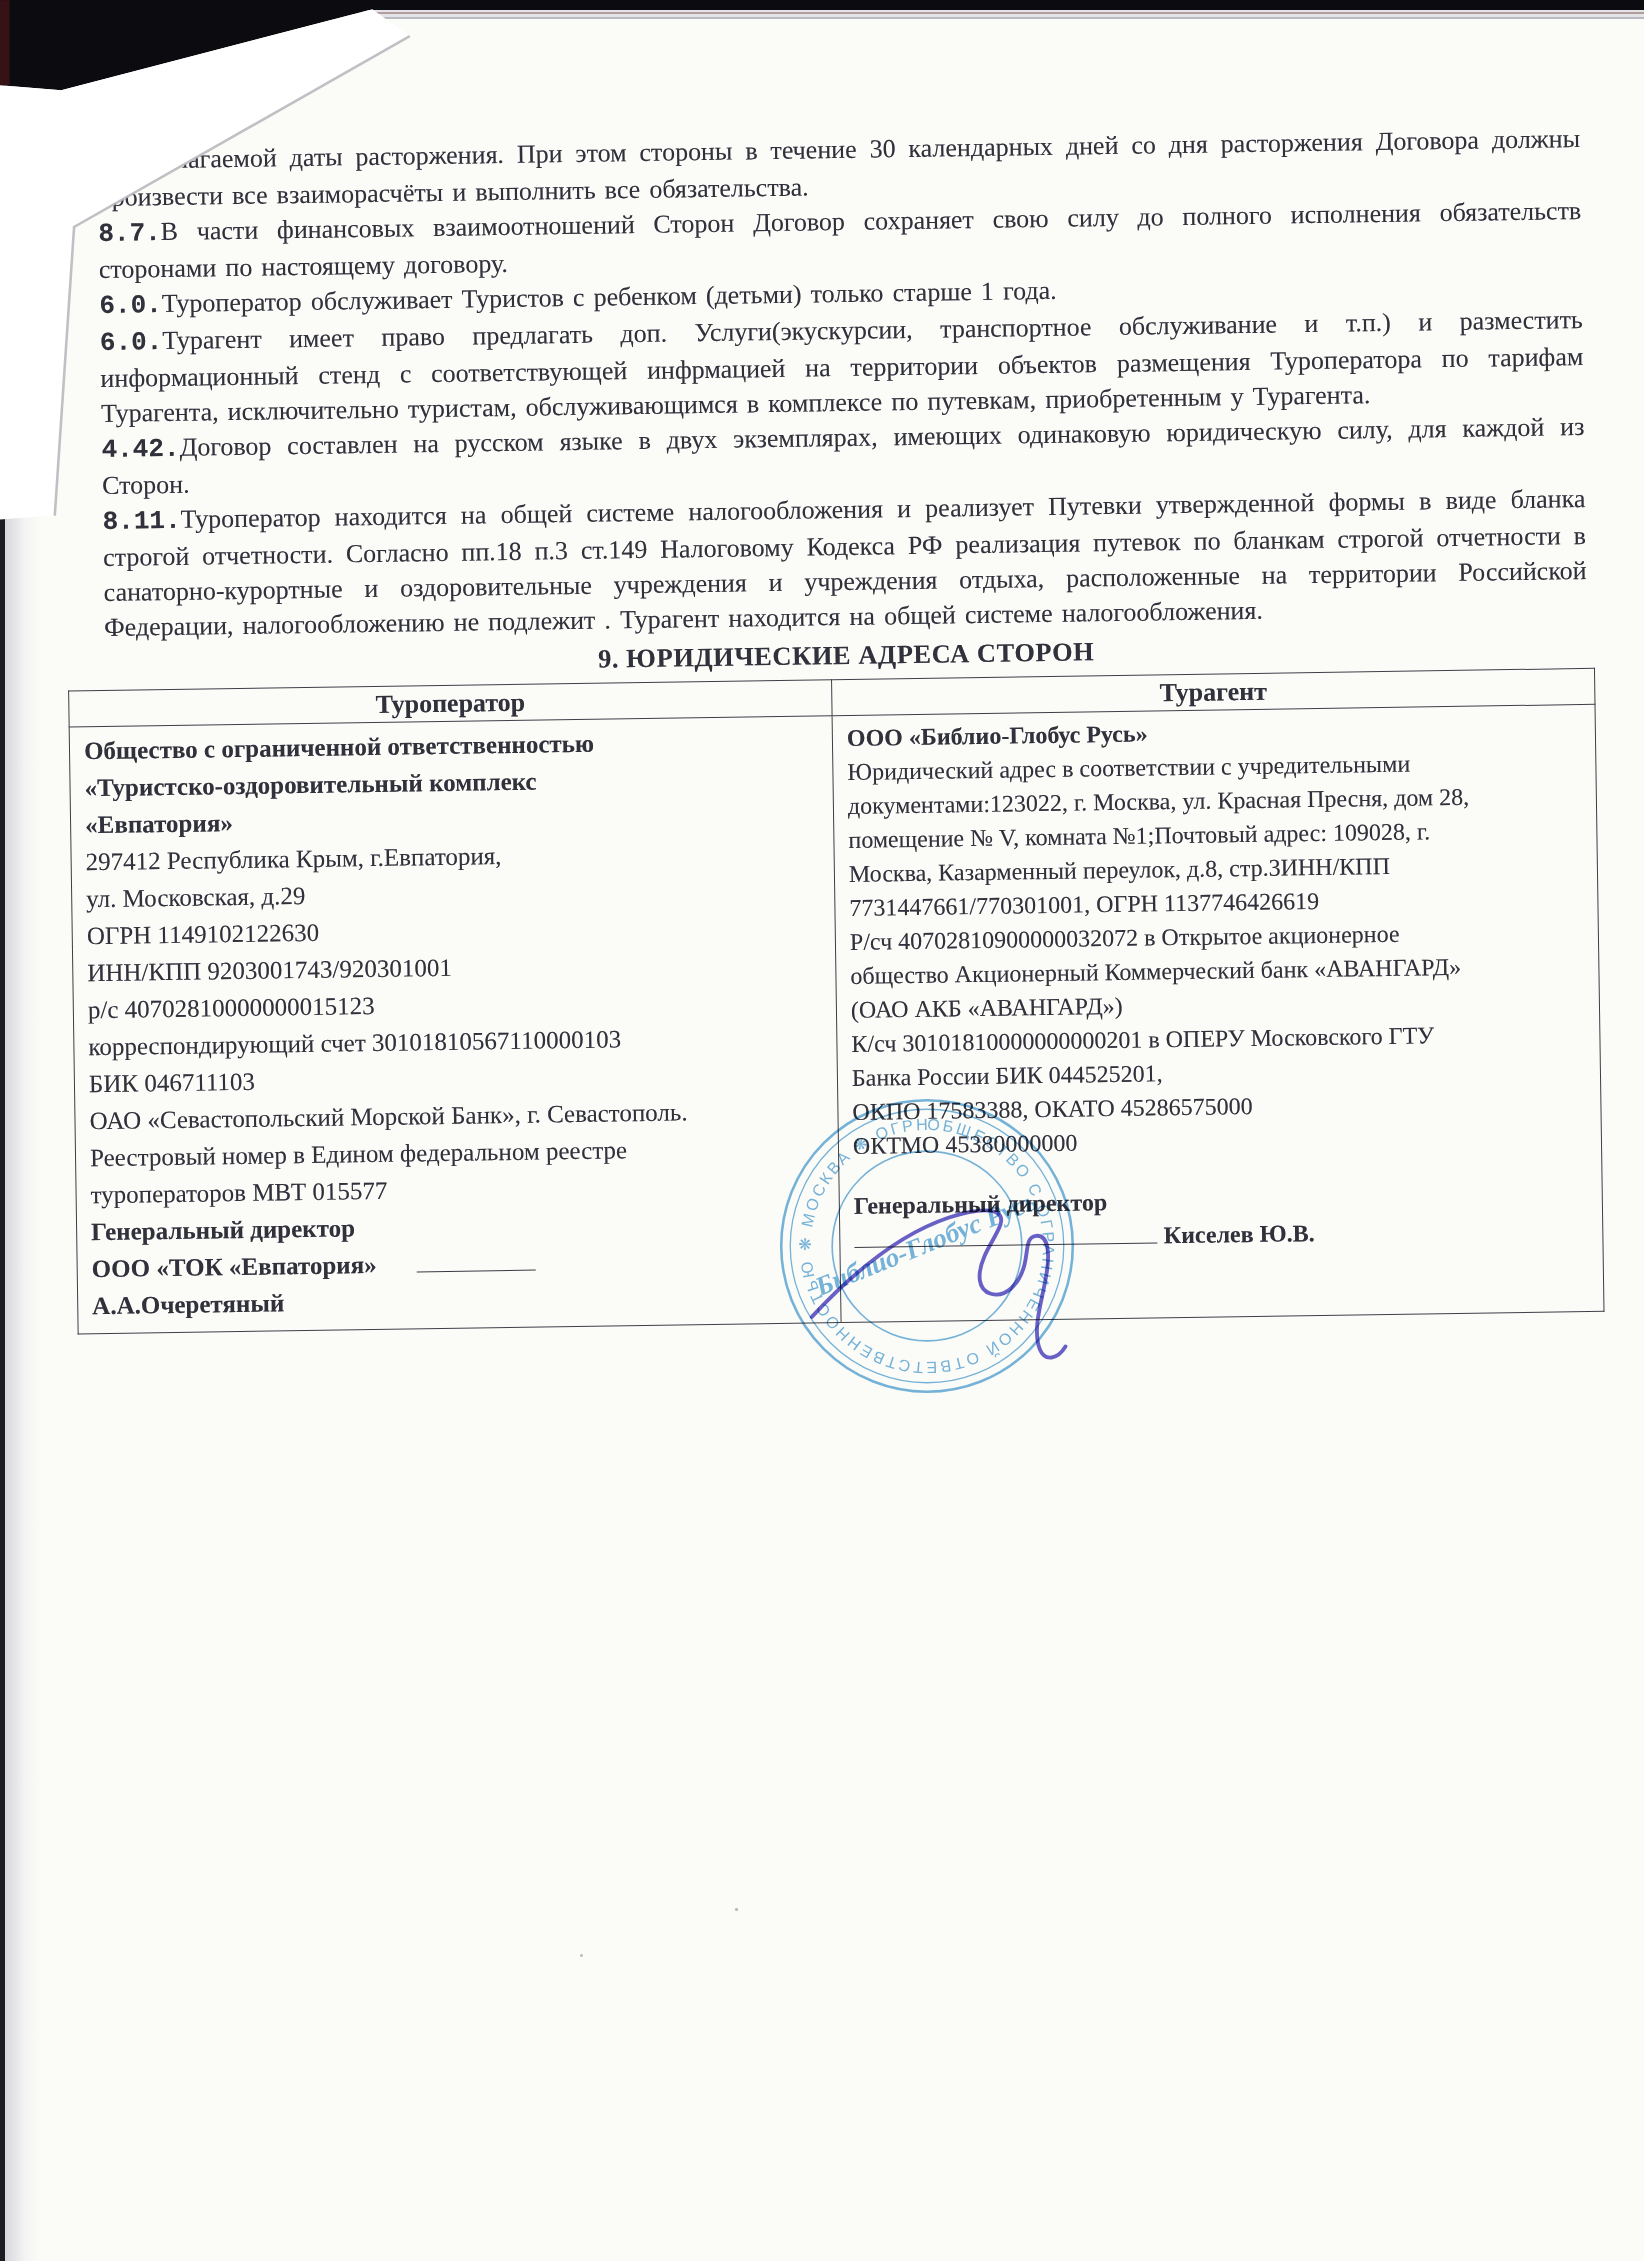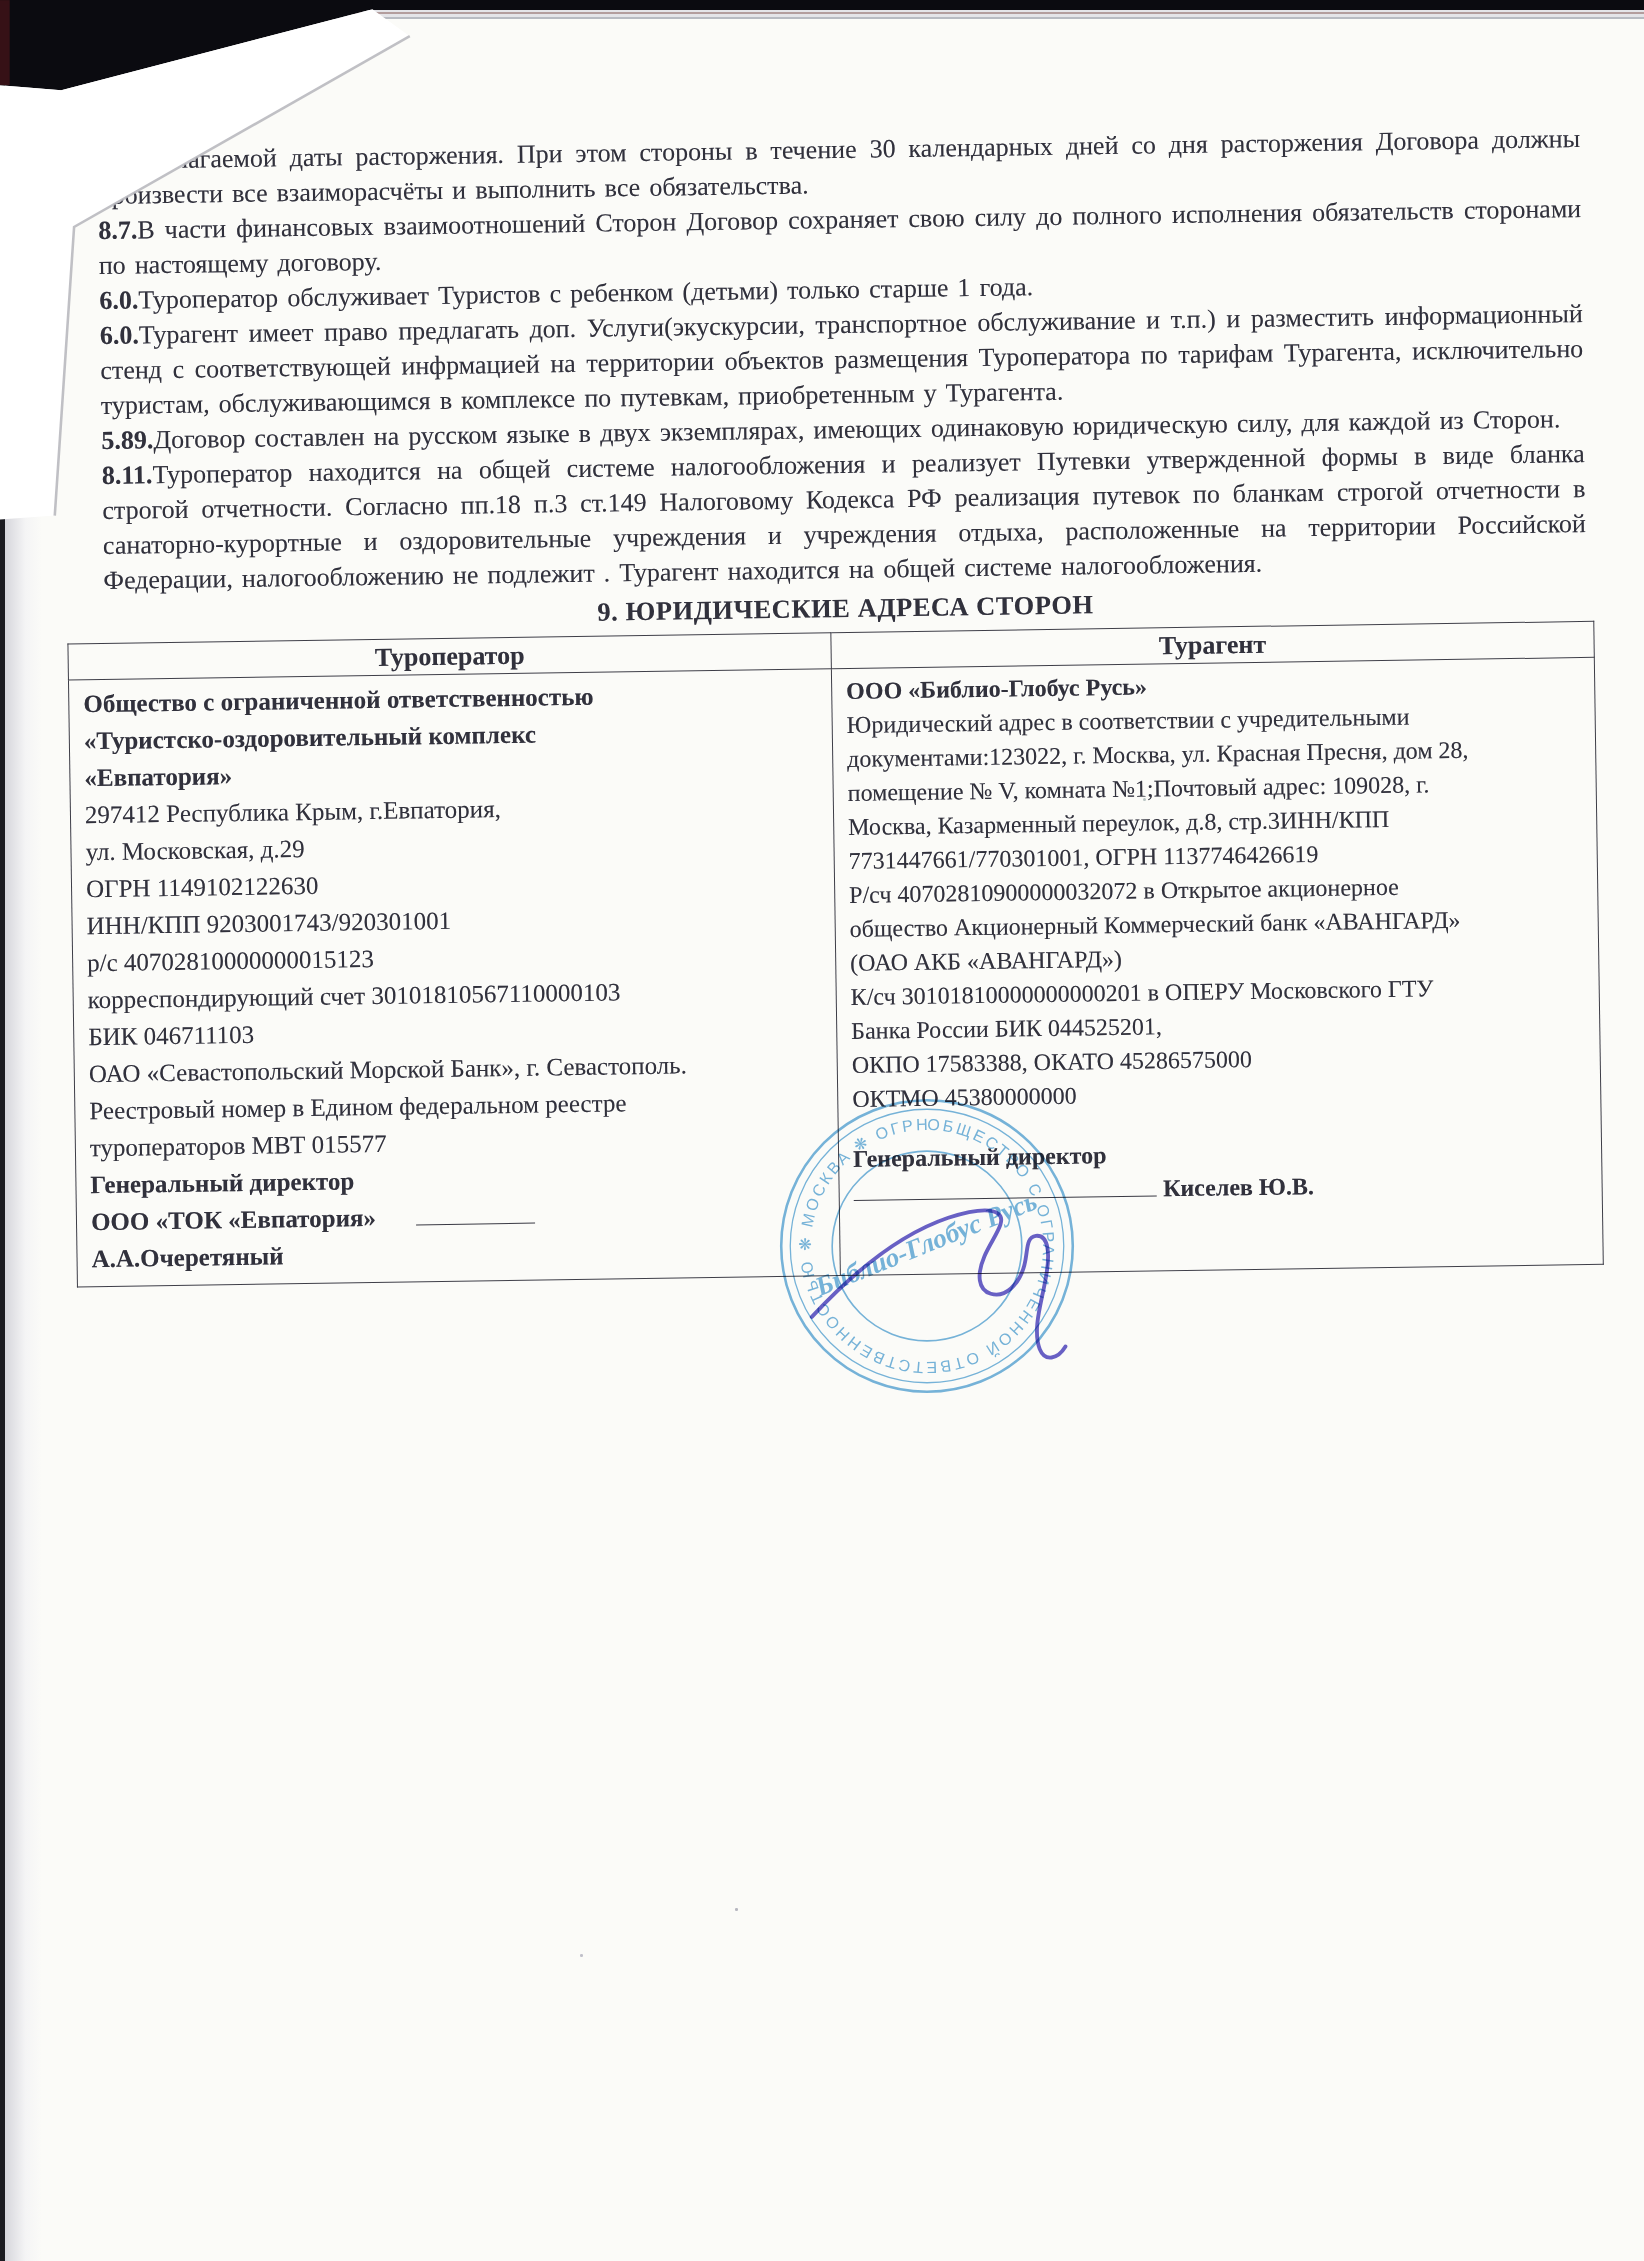--- a/index.html
+++ b/index.html
@@ -21,21 +21,21 @@
   
   .content{
     position:absolute;left:97px;top:143px;width:1483px;
     transform:rotate(-0.85deg);transform-origin:0 0;
     color:#31313c;z-index:10;
     text-shadow:0 0 0.6px rgba(45,45,65,.35);
   }
   .content p{
     margin:0;font-size:26px;line-height:35px;text-align:justify;word-spacing:2.6px;
   }
-  .content p b{font-weight:bold;}
+  .content p b{font-weight:bold;font-family:Liberation Mono, monospace;}
   .sec-title{
     font-size:26.4px;font-weight:bold;text-align:center;letter-spacing:0.6px;
     margin:3.9px 0 6.4px 0;line-height:35px;
   }
   table.addr{
     border-collapse:collapse;margin-left:-37px;width:1527px;table-layout:fixed;
   }
   table.addr th,table.addr td{border:1.9px solid #3e3e48;}
   table.addr th{
     font-size:26px;font-weight:bold;height:35px;text-align:center;vertical-align:middle;padding:0;
@@ -72,21 +72,21 @@
 <div class="speck" style="left:580px;top:1954px;width:2.6px;height:2.6px;background:#99a;opacity:.6"></div>
 <div class="speck" style="left:735px;top:1908px;width:2.6px;height:2.6px;background:#889;opacity:.6"></div>
 
 <div class="content">
 
   <div>
       <p><b></b><span>предполагаемой даты расторжения. При этом стороны в течение 30 календарных дней со дня расторжения Договора должны произвести все взаиморасчёты и выполнить все обязательства.</span></p>
       <p><b>8.7.</b><span>В части финансовых взаимоотношений Сторон Договор сохраняет свою силу до полного исполнения обязательств сторонами по настоящему договору.</span></p>
       <p><b>6.0.</b><span>Туроператор обслуживает Туристов с ребенком (детьми) только старше 1 года.</span></p>
       <p><b>6.0.</b><span>Турагент имеет право предлагать доп. Услуги(экускурсии, транспортное обслуживание и т.п.) и разместить информационный стенд с соответствующей инфрмацией на территории объектов размещения Туроператора по тарифам Турагента, исключительно туристам, обслуживающимся в комплексе по путевкам, приобретенным у Турагента.</span></p>
-      <p><b>5.89.</b><span>Договор составлен на русском языке в двух экземплярах, имеющих одинаковую юридическую силу, для каждой из Сторон.</span></p>
+      <p><b>4.42.</b><span>Договор составлен на русском языке в двух экземплярах, имеющих одинаковую юридическую силу, для каждой из Сторон.</span></p>
       <p><b>8.11.</b><span>Туроператор находится на общей системе налогообложения и реализует Путевки  утвержденной формы в виде  бланка строгой отчетности.  Согласно  пп.18 п.3 ст.149 Налоговому Кодекса РФ реализация путевок по бланкам строгой отчетности в санаторно-курортные и оздоровительные учреждения и учреждения отдыха, расположенные на территории Российской Федерации, налогообложению не подлежит . Турагент находится на общей системе налогообложения.</span></p>
     </div>
 
   <div class="sec-title">9. ЮРИДИЧЕСКИЕ АДРЕСА СТОРОН</div>
 
   <table class="addr">
     <tbody>
         <tr>
       <th>Туроператор</th>
       <th>Турагент</th>

